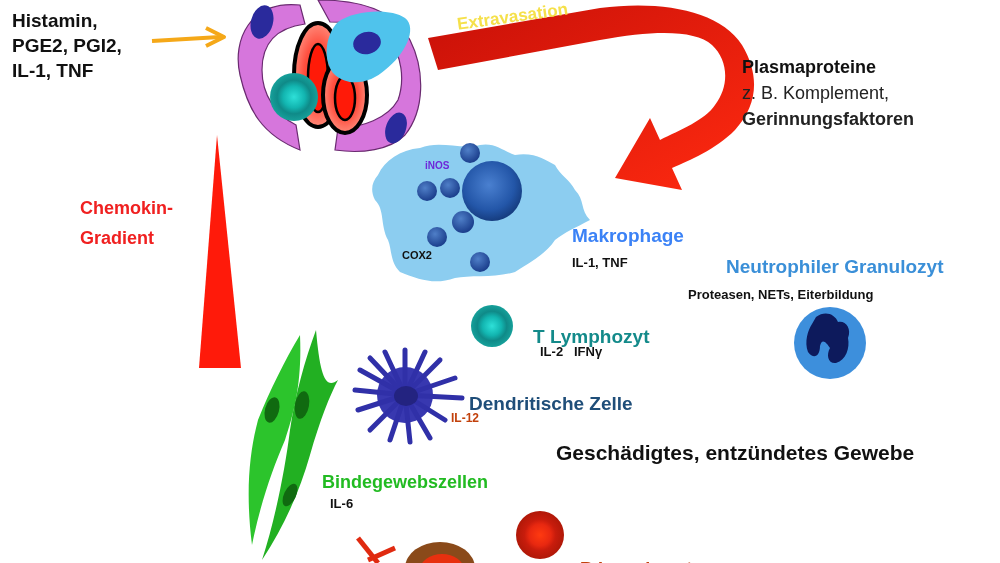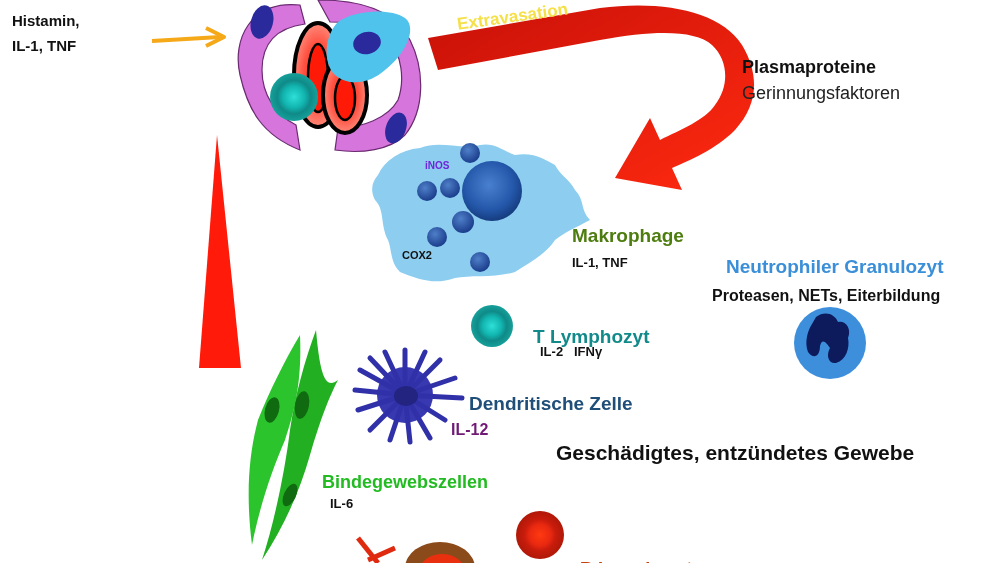--- a/index.html
+++ b/index.html
@@ -134,48 +134,52 @@
   </g>
 
   <g>
     <line x1="358" y1="538" x2="378" y2="563" stroke="#e02a10" stroke-width="5"></line>
     <line x1="368" y1="560" x2="395" y2="548" stroke="#e02a10" stroke-width="5"></line>
     <ellipse cx="440" cy="568" rx="35" ry="26" fill="#8a4a1a"></ellipse>
     <ellipse cx="442" cy="570" rx="22" ry="16" fill="#e8300f"></ellipse>
   </g>
 </svg>
 
-<div class="lbl" style="left:12px; top:8px; font-size:15px; line-height:25px; color:#111;">
+<div class="lbl" style="left:12px; top:8px; font-size:19px; line-height:25px; color:#111;">
   <div>Histamin,</div>
+  <div>PGE2, PGI2,</div>
   <div>IL-1, TNF</div>
 </div>
 
 <div class="lbl" style="left:456px; top:15px; font-size:17px; color:#f5e04a; transform:rotate(-8deg); transform-origin:left top;">Extravasation</div>
 
 <div class="lbl" style="left:742px; top:54px; font-size:18px; line-height:26px;">
   <div style="color:#111;">Plasmaproteine</div>
-  <div style="color:#222; font-weight:normal;">Gerinnungsfaktoren</div>
+  <div style="color:#222; font-weight:normal;">z. B. Komplement,</div>
+  <div style="color:#222; font-weight:bold;">Gerinnungsfaktoren</div>
 </div>
 
 <div class="lbl" style="left:80px; top:193px; font-size:18px; line-height:30px; color:#f02020;">
+  <div>Chemokin-</div>
+  <div>Gradient</div>
 </div>
 
 <div class="lbl" style="left:425px; top:160px; font-size:10px; color:#6d28d9;">iNOS</div>
 <div class="lbl" style="left:402px; top:249px; font-size:11px; color:#111;">COX2</div>
 
-<div class="lbl" style="left:572px; top:225px; font-size:19px; color:#4d7c0f;">Makrophage</div>
+<div class="lbl" style="left:572px; top:225px; font-size:19px; color:#3b82f6;">Makrophage</div>
 <div class="lbl" style="left:572px; top:255px; font-size:13px; color:#111;">IL-1, TNF</div>
 
 <div class="lbl" style="left:726px; top:256px; font-size:19px; color:#3a8fd8;">Neutrophiler Granulozyt</div>
-<div class="lbl" style="left:712px; top:287px; font-size:16px; color:#111;">Proteasen, NETs, Eiterbildung</div>
+<div class="lbl" style="left:688px; top:287px; font-size:13px; color:#111;">Proteasen, NETs, Eiterbildung</div>
 
 <div class="lbl" style="left:533px; top:310px; font-size:19px; color:#138a8a;margin-top:16px;">T Lymphozyt</div>
 <div class="lbl" style="left:540px; top:344px; font-size:13px; color:#111; white-space:pre;">IL-2   IFNγ</div>
 
 <div class="lbl" style="left:469px; top:393px; font-size:19px; color:#1f4e79;">Dendritische Zelle</div>
-<div class="lbl" style="left:451px; top:421px; font-size:16px; color:#701a75;">IL-12</div>
+<div class="lbl" style="left:451px; top:411px; font-size:12px; color:#c2410c;">IL-12</div>
 
 <div class="lbl" style="left:556px; top:441px; font-size:21px; color:#111;">Geschädigtes, entzündetes Gewebe</div>
 
 <div class="lbl" style="left:322px; top:472px; font-size:18px; color:#22bb22;">Bindegewebszellen</div>
 <div class="lbl" style="left:330px; top:496px; font-size:13px; color:#111;">IL-6</div>
 
 <div class="lbl" style="left:580px; top:525px; font-size:18px; color:#c2410c;margin-top:34px;">B Lymphozyt</div>
 
 </body></html>

